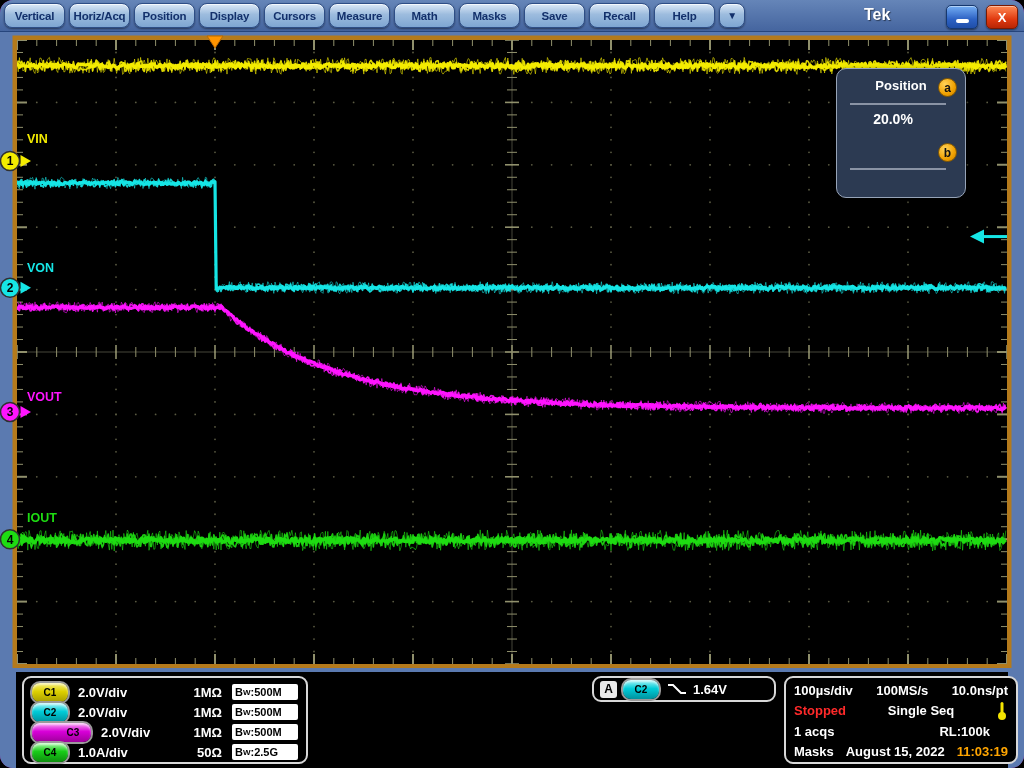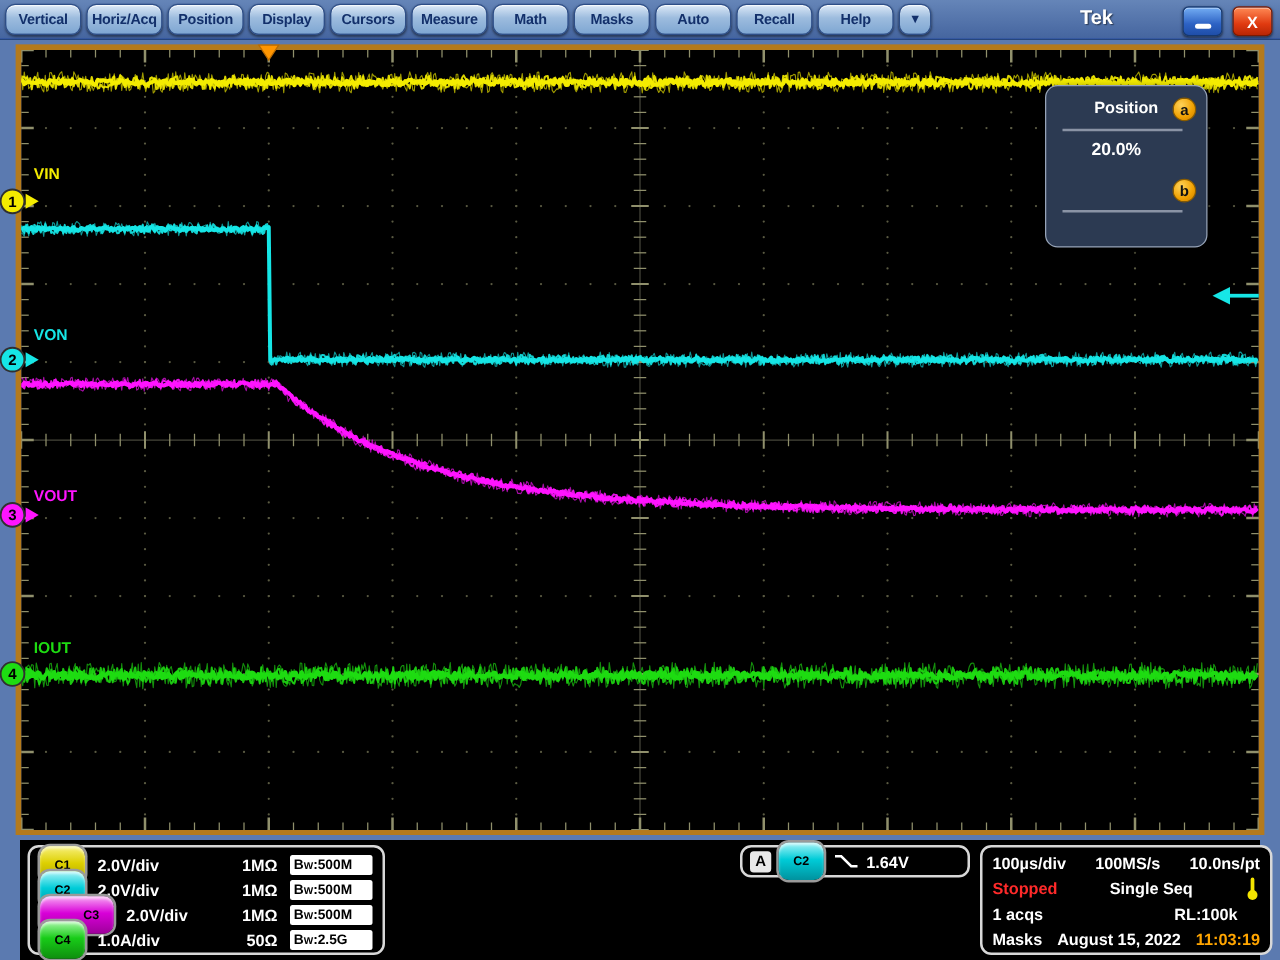--- a/index.html
+++ b/index.html
@@ -1,17 +1,17 @@
 <!DOCTYPE html>
 <html><head>
 <meta charset="utf-8">
 <style>
   html,body{margin:0;padding:0;background:#000;}
   #screen{position:relative;width:1024px;height:768px;overflow:hidden;
-          font-family:"Liberation Sans",sans-serif;background:#1d4ed8;}
+          font-family:"Liberation Sans",sans-serif;background:#a21caf;border-radius:13px;}
 
   
   .menubar{position:absolute;left:0;top:0;width:1024px;height:32px;
            background:linear-gradient(#6585b8,#45659f);
            border-bottom:1px solid #26457c;display:flex;align-items:center;
            gap:4px;padding-left:4px;box-sizing:border-box;}
   .menu-btn{height:25px;min-width:61px;padding:0 2px;border-radius:8px;
             border:1px solid #2e4e86;color:#13306b;font-weight:bold;
             font-size:11.5px;letter-spacing:-0.2px;
             background:linear-gradient(#dce9f7,#9dbcde 45%,#7ea6d2);
@@ -51,21 +51,21 @@
   .hr1{top:34px;} .hr2{top:99px;}
   .pos-value{position:absolute;left:0;top:42px;width:112px;text-align:center;
              font-weight:bold;font-size:14px;}
 
   
   .bottombar{position:absolute;left:16px;top:672px;width:992px;height:96px;background:#000;}
   .robox{position:absolute;background:#000;border:2px solid #d8d8d8;border-radius:9px;
          color:#fff;font-weight:bold;font-size:13px;box-sizing:border-box;}
   .ch-box{left:6px;top:4px;width:286px;height:88px;padding:4px 8px;}
   .ch-row{display:flex;align-items:center;height:20px;}
-  .pill{width:36px;height:30px;border-radius:8px;display:flex;align-items:center;
+  .pill{width:36px;height:19px;border-radius:8px;display:flex;align-items:center;
         justify-content:center;color:#000;font-size:10px;font-weight:bold;
         box-shadow:0 0 0 2px #9a9a9a, inset 0 2px 2px rgba(255,255,255,.55);
         margin-right:10px;flex:none;}
   .pill-c1{background:linear-gradient(#f8f07a,#ddd000 45%,#a89e00);}
   .pill-c2{background:linear-gradient(#a8f4f8,#00ccd8 45%,#00929e);}
   .pill-c3{background:linear-gradient(#f8a8f4,#d800d8 45%,#9e009a);padding-left:23px;}
   .pill-c4{background:linear-gradient(#a8f8a8,#18cc18 45%,#0e8e0e);}
   .ch-scale{flex:1;}
   .ch-imp{width:46px;text-align:right;margin-right:10px;}
   .bwbox{width:66px;height:16px;background:#fff;color:#000;border-radius:2px;
@@ -92,21 +92,21 @@
 
   <div class="menubar">
     <button class="menu-btn">Vertical</button>
     <button class="menu-btn">Horiz/Acq</button>
     <button class="menu-btn">Position</button>
     <button class="menu-btn">Display</button>
     <button class="menu-btn">Cursors</button>
     <button class="menu-btn">Measure</button>
     <button class="menu-btn">Math</button>
     <button class="menu-btn">Masks</button>
-    <button class="menu-btn">Auto</button>
+    <button class="menu-btn">Save</button>
     <button class="menu-btn">Recall</button>
     <button class="menu-btn">Help</button>
     <button class="menu-btn menu-caret">▼</button>
     <span class="brand">Tek</span>
     <div class="winbtn btn-min">
       <span class="dash"></span>
     </div>
     <div class="winbtn btn-close">
       <span>X</span>
     </div>

